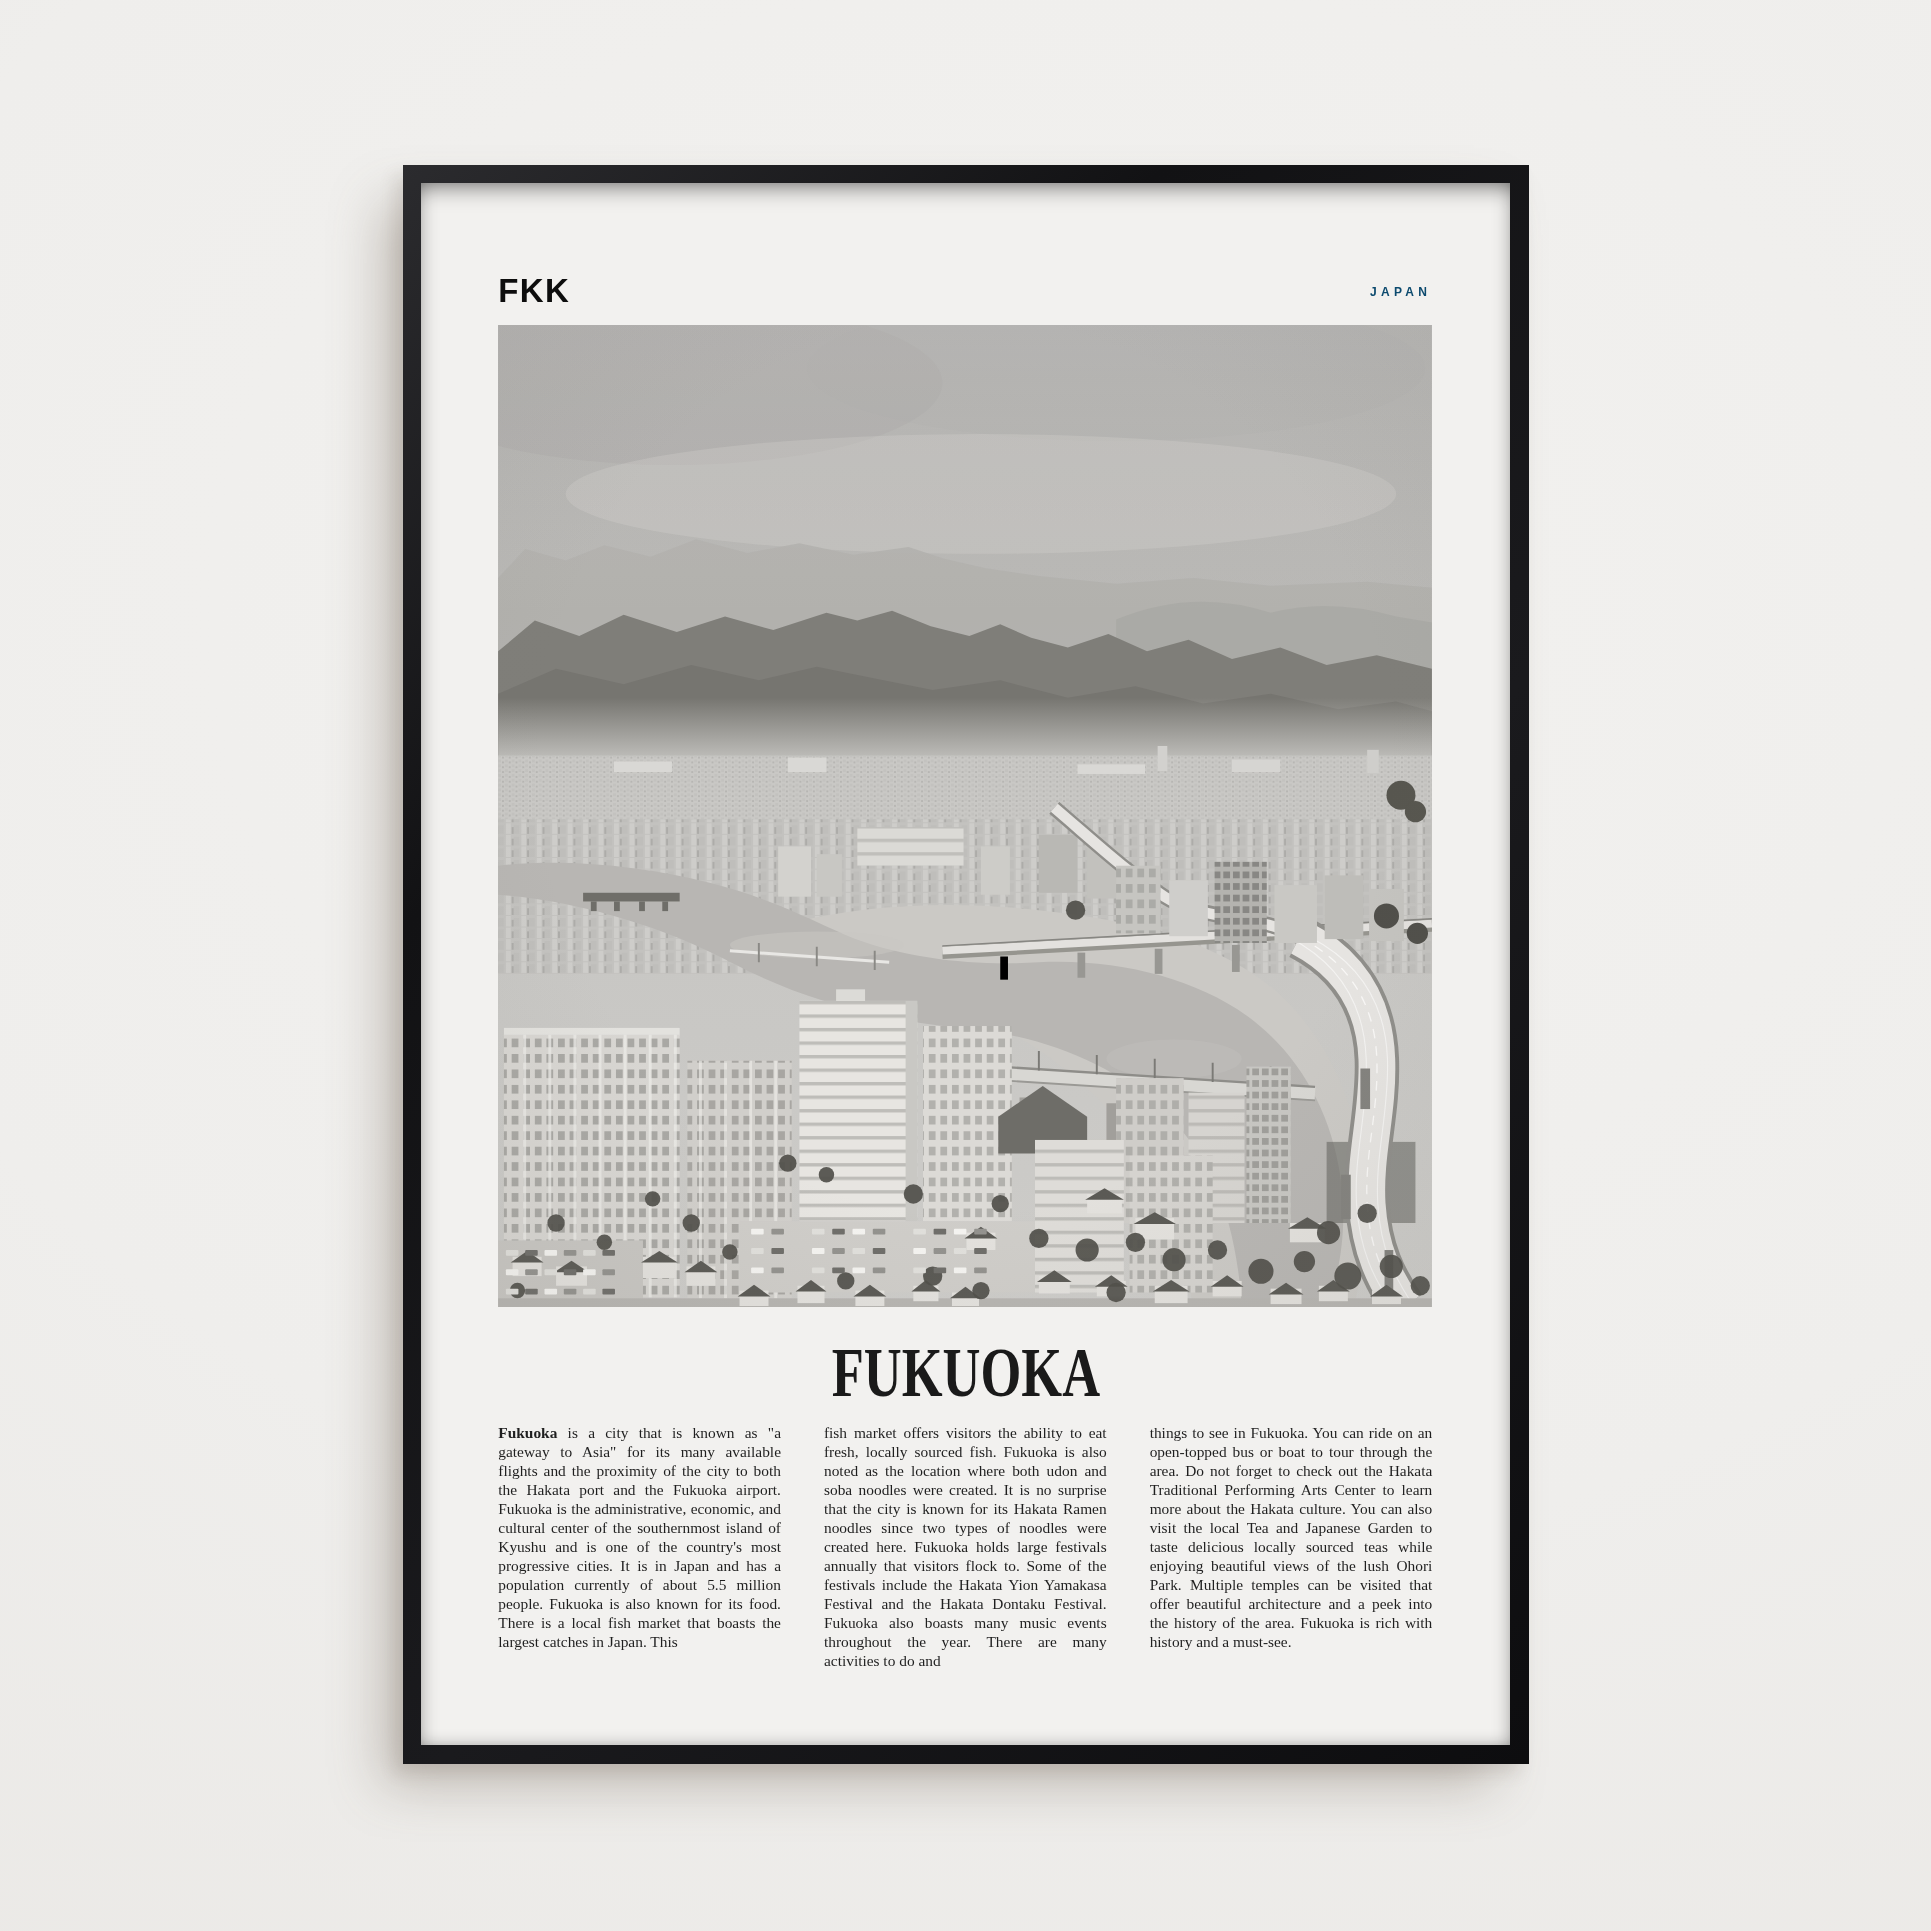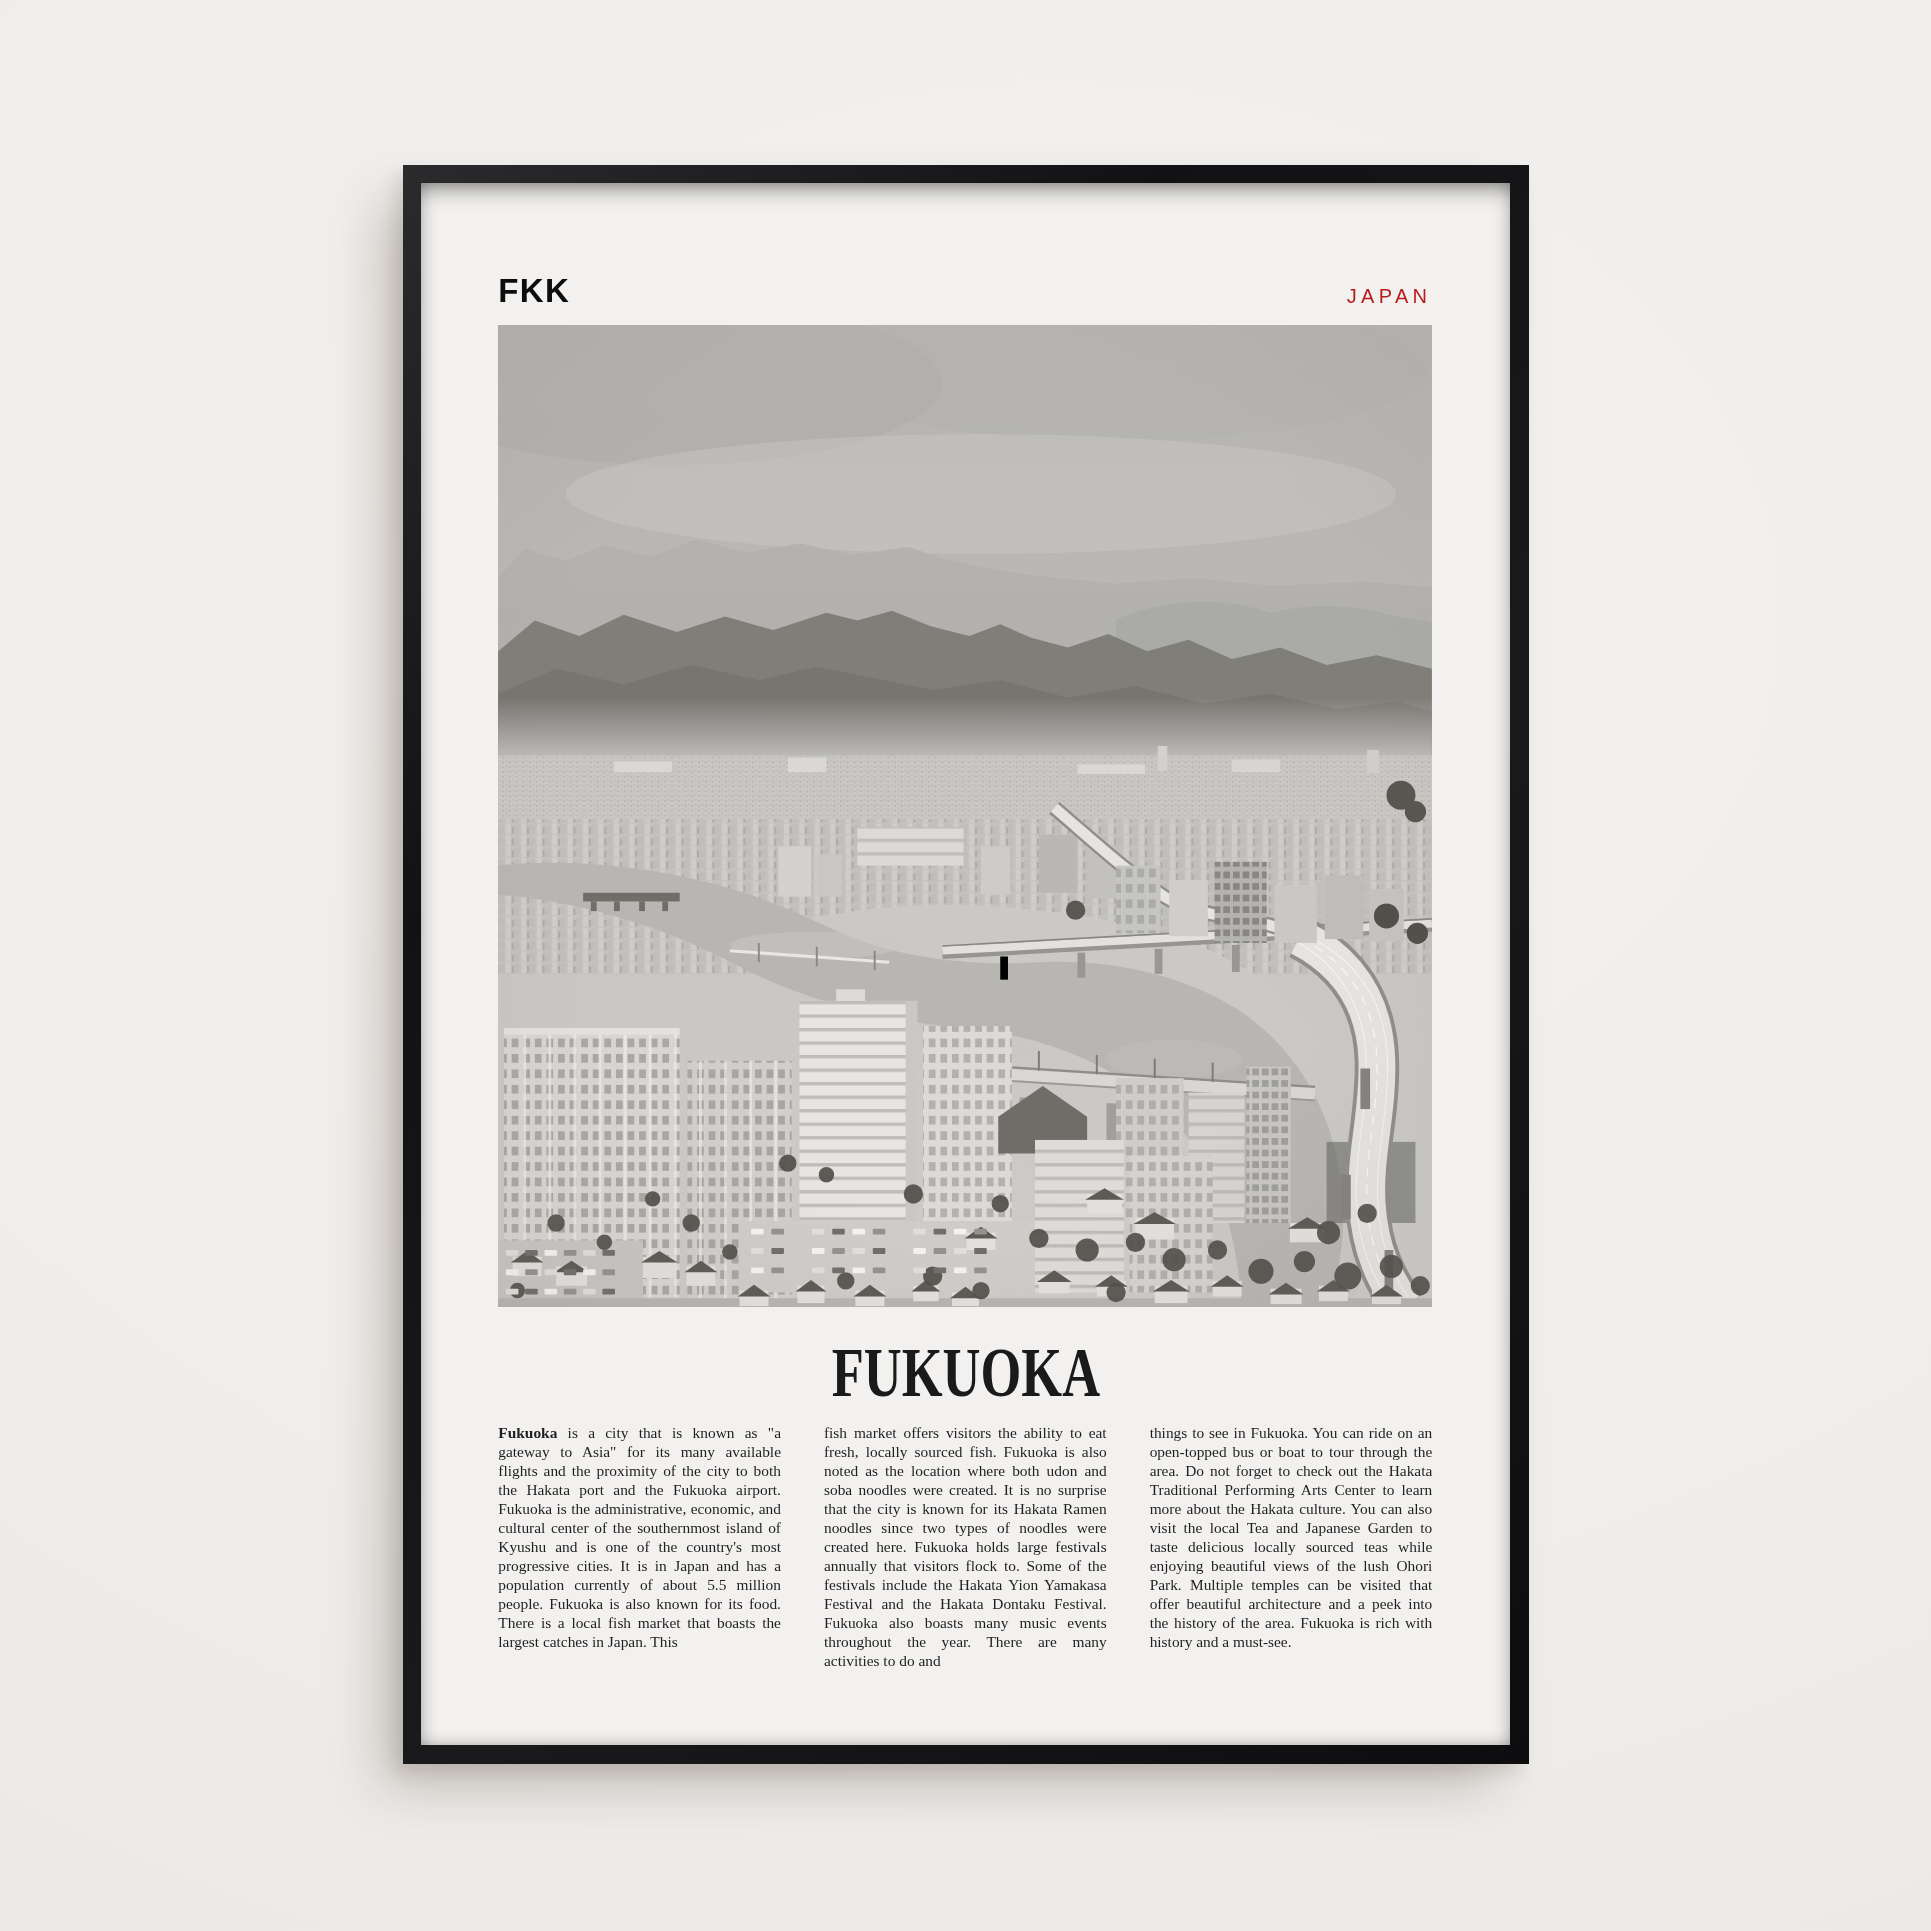--- a/index.html
+++ b/index.html
@@ -8,21 +8,21 @@
         background:radial-gradient(120% 90% at 55% 32%, #f2f1ef 0%, #efeeec 55%, #eae8e5 100%);}
   .frame{position:absolute;left:403px;top:165px;width:1089px;height:1562px;
          padding:18.3px;background:linear-gradient(135deg,#2b2b2e 0%,#121214 28%,#1a1a1d 60%,#0d0d0f 100%);
          box-shadow:-29px 29px 50px -7.7px rgba(108,94,78,.34), -7.7px 9.7px 15.4px rgba(108,94,78,.16);}
   .glass{position:relative;width:1089px;height:1562px;background:#f2f1ef;overflow:hidden;
          box-shadow:inset 0 17.4px 21px -13.5px rgba(0,0,0,.5),
                     inset 0 -11.6px 15.4px -11.6px rgba(0,0,0,.28),
                     inset 15.4px 0 19.3px -15.4px rgba(0,0,0,.24),
                     inset -15.4px 0 19.3px -15.4px rgba(0,0,0,.24);}
   .brand{position:absolute;left:77px;top:89px;font-weight:700;font-size:33px;color:#0d0d0d;letter-spacing:1.4px;}
-  .region{position:absolute;right:79px;top:102px;font-size:20px;color:#b91c1c;letter-spacing:4.3px;font-weight:400;}
+  .region{position:absolute;right:79px;top:102px;font-size:12px;color:#0c4a6e;letter-spacing:4.3px;font-weight:700;}
   .photo{position:absolute;left:77px;top:142px;width:934px;height:982px;background:#c7c6c3;}
   .photo svg{display:block;}
   .title-row{position:absolute;left:0;top:1155px;width:100%;text-align:center;}
   .title{display:inline-block;font-family:"Liberation Serif",serif;font-weight:700;font-size:70px;line-height:1;
          color:#1a1a1a;letter-spacing:0;transform:scaleX(.75);transform-origin:center;}
   .cols{position:absolute;left:77px;top:1240px;width:934px;display:flex;gap:43px;}
   .col{flex:1 1 0;font-family:"Liberation Serif",serif;font-size:15.4px;line-height:19px;color:#1f1f1f;
        text-align:justify;text-align-last:left;}
   .col b{font-weight:700;}
 </style>

